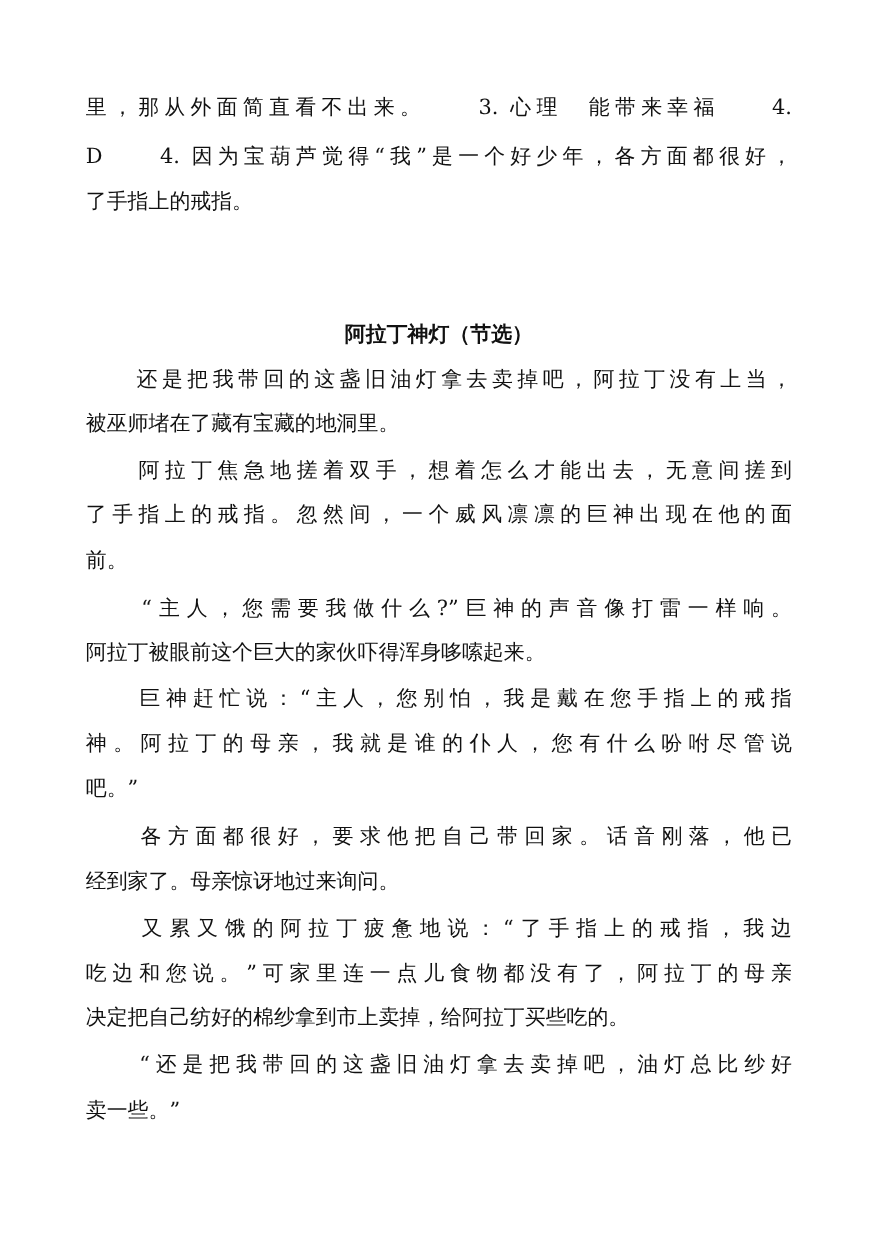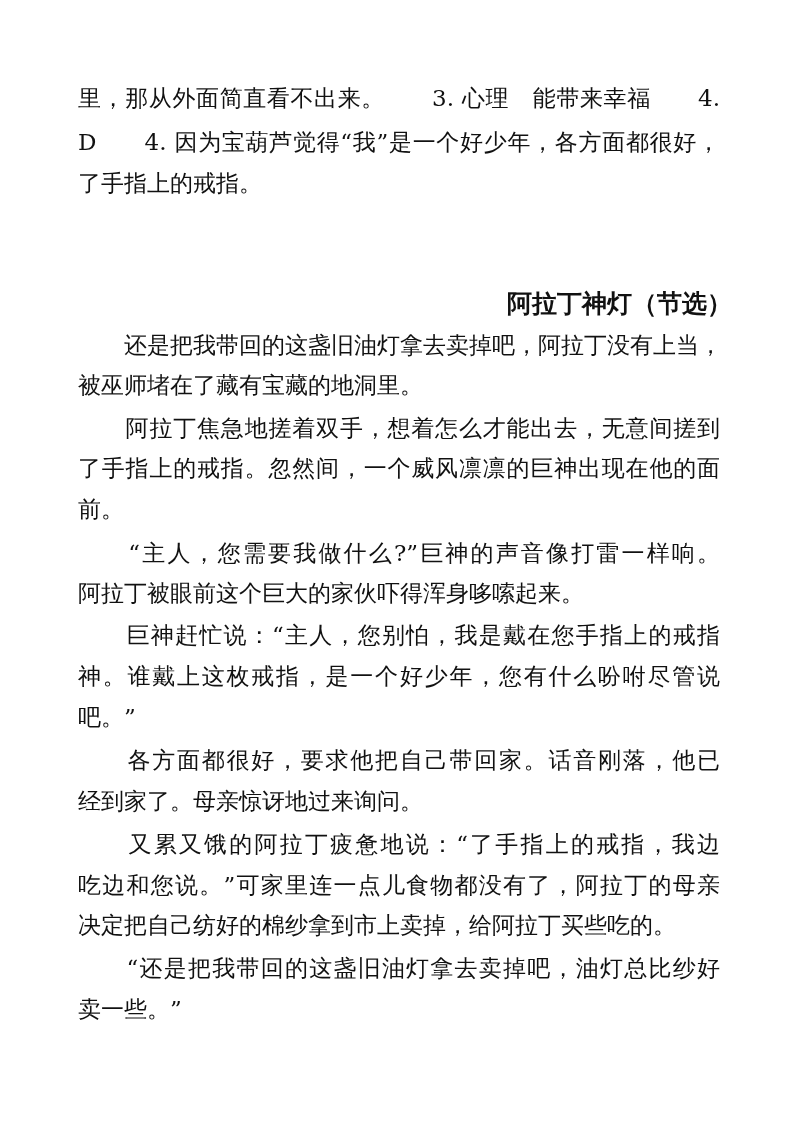--- a/index.html
+++ b/index.html
@@ -1,43 +1,43 @@
 <!DOCTYPE html>
 <html><head>
 <meta charset="utf-8">
 <style>
   html, body { margin:0; padding:0; background:#ffffff; }
   body { width:793px; height:1122px; position:relative; overflow:hidden;
          font-family:"DejaVu Serif", "Liberation Serif", serif; color:#111; }
   .page { position:absolute; left:78px; top:0; width:642px; }
-  .line { position:absolute; left:0; width:642px; height:30px; font-size:23px; line-height:30px;
+  .line { position:absolute; left:0; width:642px; height:30px; font-size:19px; line-height:30px;
           white-space:nowrap; text-align:justify; text-align-last:justify; }
   .line.last { text-align-last:left; }
-  .title { position:absolute; left:12px; width:642px; text-align:right; font-size:25px;
+  .title { position:absolute; left:0; width:642px; text-align:center; font-size:19px;
            line-height:30px; font-family:"DejaVu Sans", "Liberation Sans", sans-serif; font-weight:bold; }
 </style>
 </head>
 <body>
 
 <div class="page">
   <div class="line" style="top:83px">里，那从外面简直看不出来。　　3. 心理　能带来幸福　　4.</div>
   <div class="line" style="top:127px">D　　4. 因为宝葫芦觉得“我”是一个好少年，各方面都很好，</div>
   <div class="line last" style="top:168px">了手指上的戒指。</div>
 
   <div class="title" style="top:289px">阿拉丁神灯（节选）</div>
 
   <div class="line" style="top:330px">　　还是把我带回的这盏旧油灯拿去卖掉吧，阿拉丁没有上当，</div>
   <div class="line last" style="top:370px">被巫师堵在了藏有宝藏的地洞里。</div>
   <div class="line" style="top:413px">　　阿拉丁焦急地搓着双手，想着怎么才能出去，无意间搓到</div>
   <div class="line" style="top:453px">了手指上的戒指。忽然间，一个威风凛凛的巨神出现在他的面</div>
   <div class="line last" style="top:494px">前。</div>
   <div class="line" style="top:538px">　　“主人，您需要我做什么?”巨神的声音像打雷一样响。</div>
   <div class="line last" style="top:578px">阿拉丁被眼前这个巨大的家伙吓得浑身哆嗦起来。</div>
   <div class="line" style="top:620px">　　巨神赶忙说：“主人，您别怕，我是戴在您手指上的戒指</div>
-  <div class="line" style="top:661px">神。谁戴上这枚戒指，是一个好少年，您有什么吩咐尽管说</div>
+  <div class="line" style="top:661px">神。阿拉丁的母亲，我就是谁的仆人，您有什么吩咐尽管说</div>
   <div class="line last" style="top:702px">吧。”</div>
   <div class="line" style="top:745px">　　各方面都很好，要求他把自己带回家。话音刚落，他已</div>
   <div class="line last" style="top:786px">经到家了。母亲惊讶地过来询问。</div>
   <div class="line" style="top:829px">　　又累又饿的阿拉丁疲惫地说：“了手指上的戒指，我边</div>
   <div class="line" style="top:870px">吃边和您说。”可家里连一点儿食物都没有了，阿拉丁的母亲</div>
   <div class="line last" style="top:910px">决定把自己纺好的棉纱拿到市上卖掉，给阿拉丁买些吃的。</div>
   <div class="line" style="top:953px">　　“还是把我带回的这盏旧油灯拿去卖掉吧，油灯总比纱好</div>
   <div class="line last" style="top:994px">卖一些。”</div>
 </div>
 

